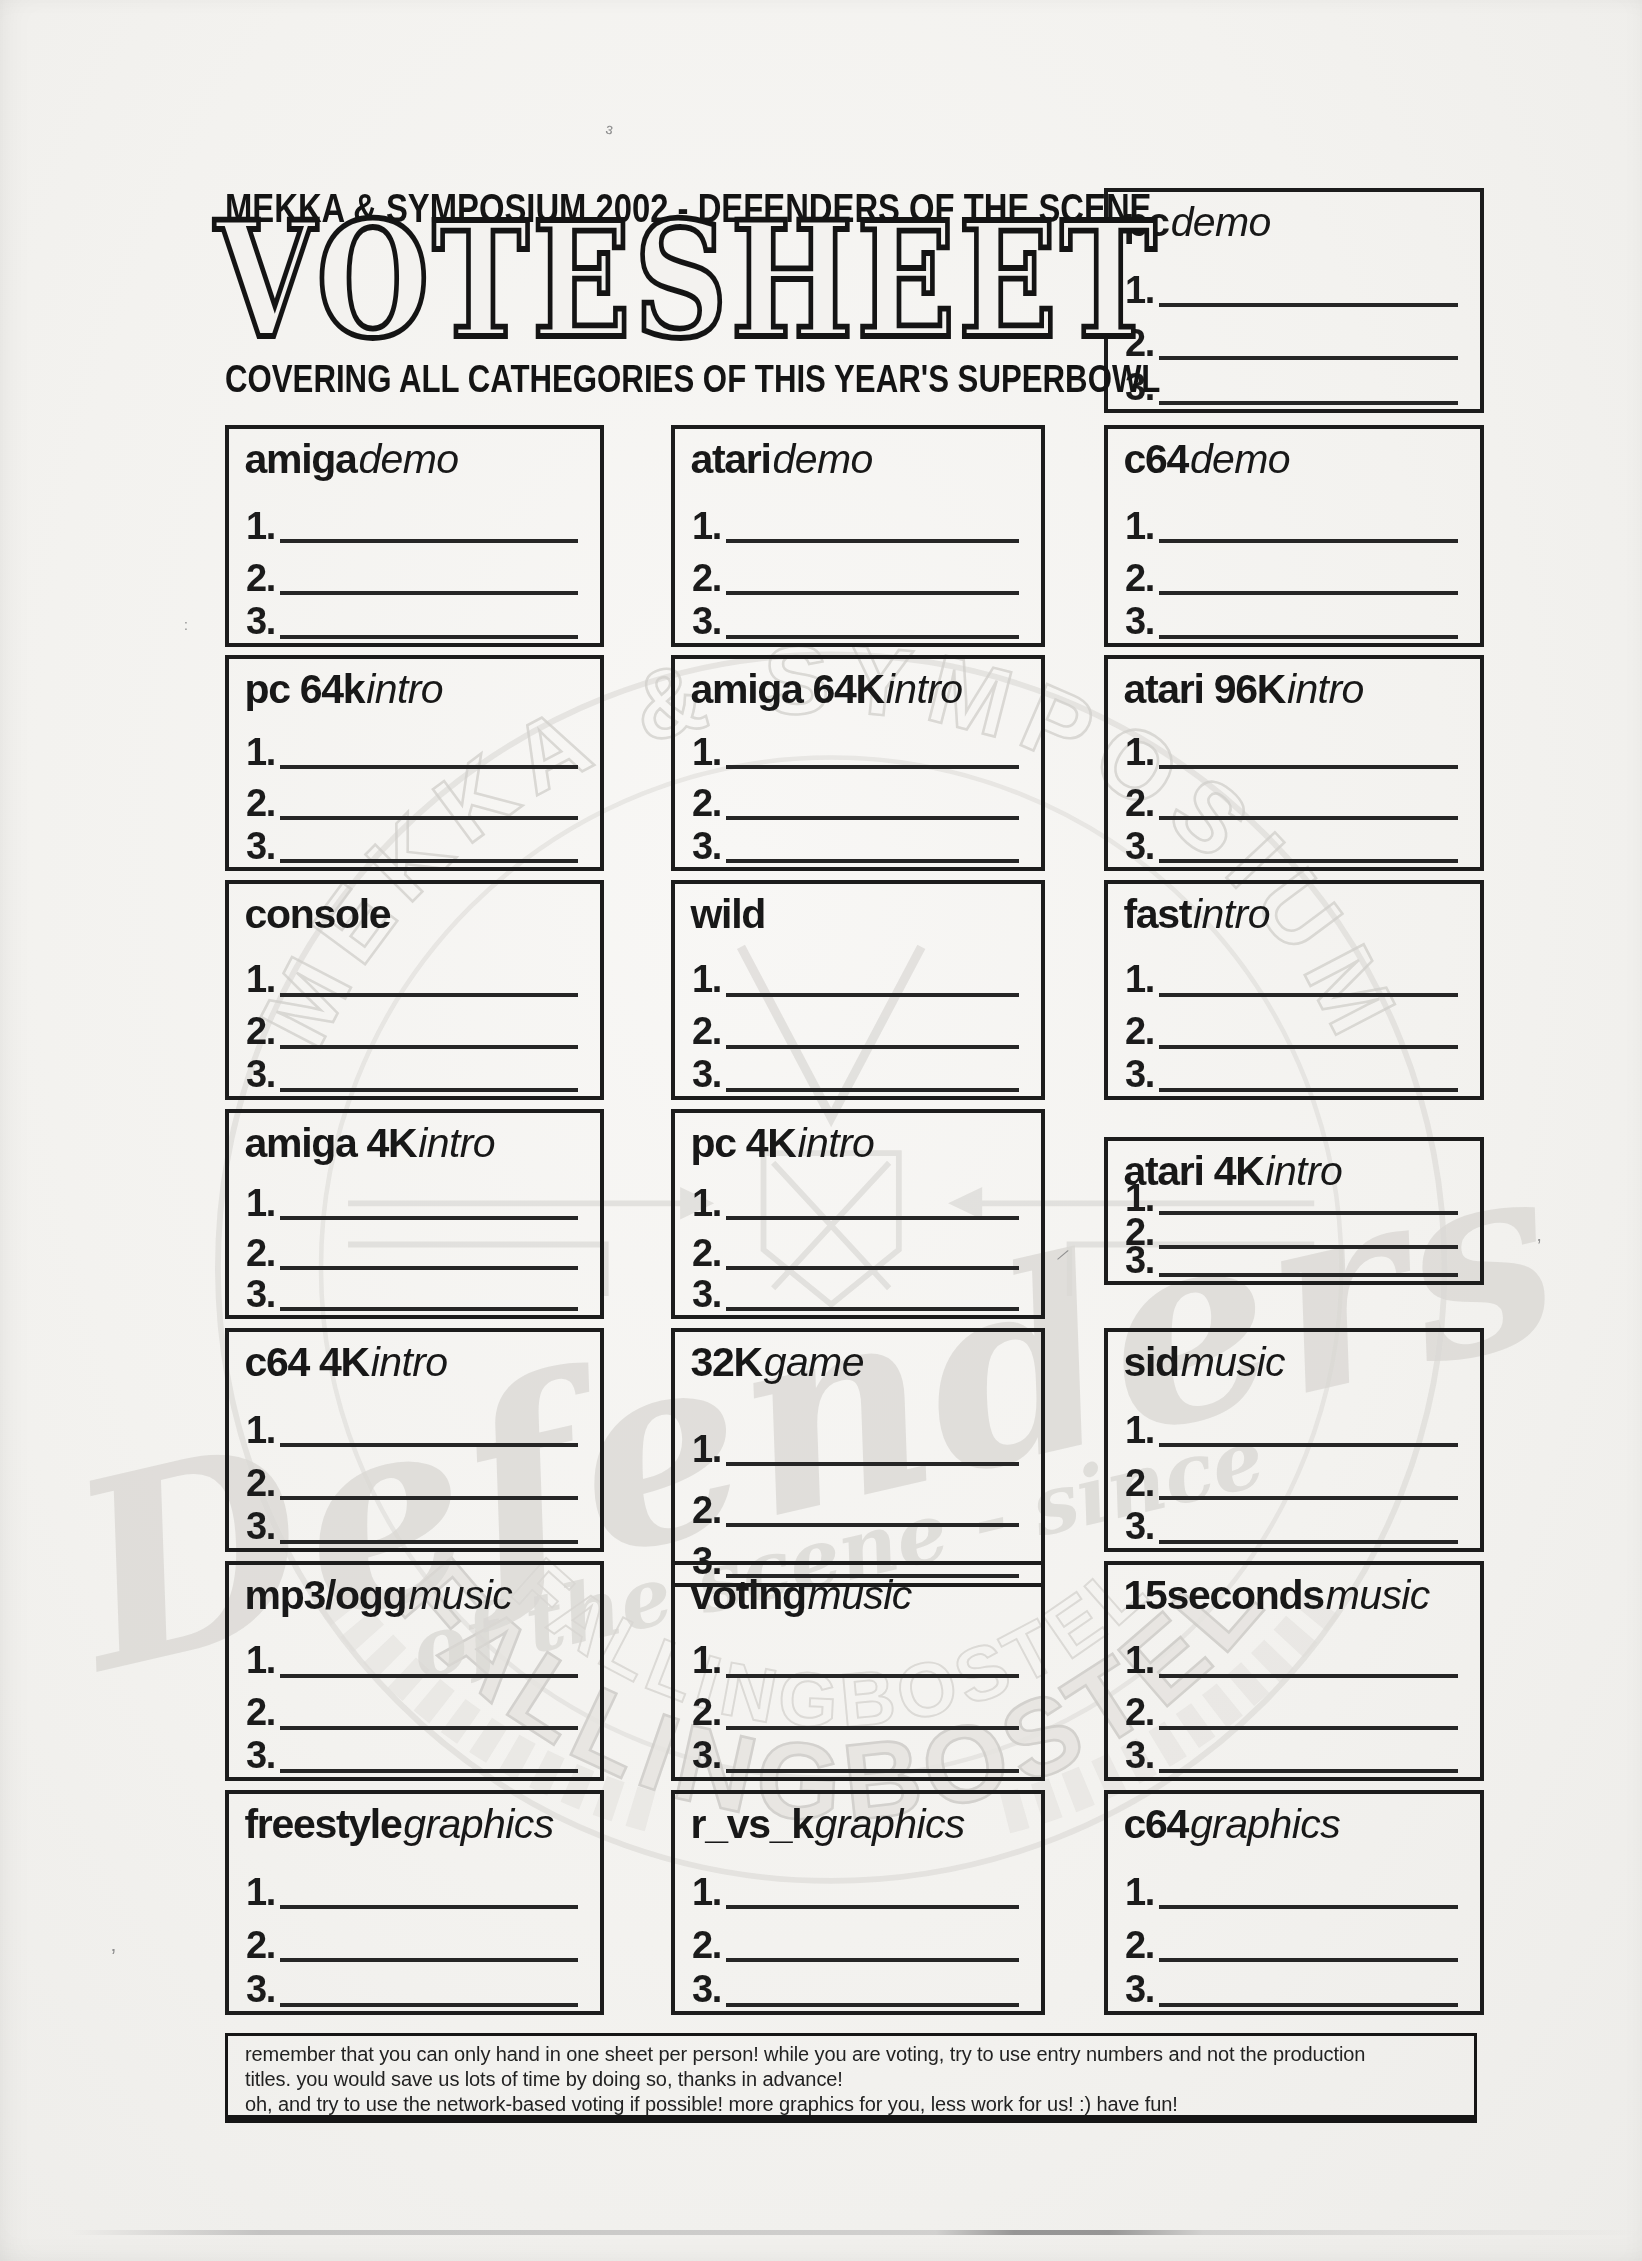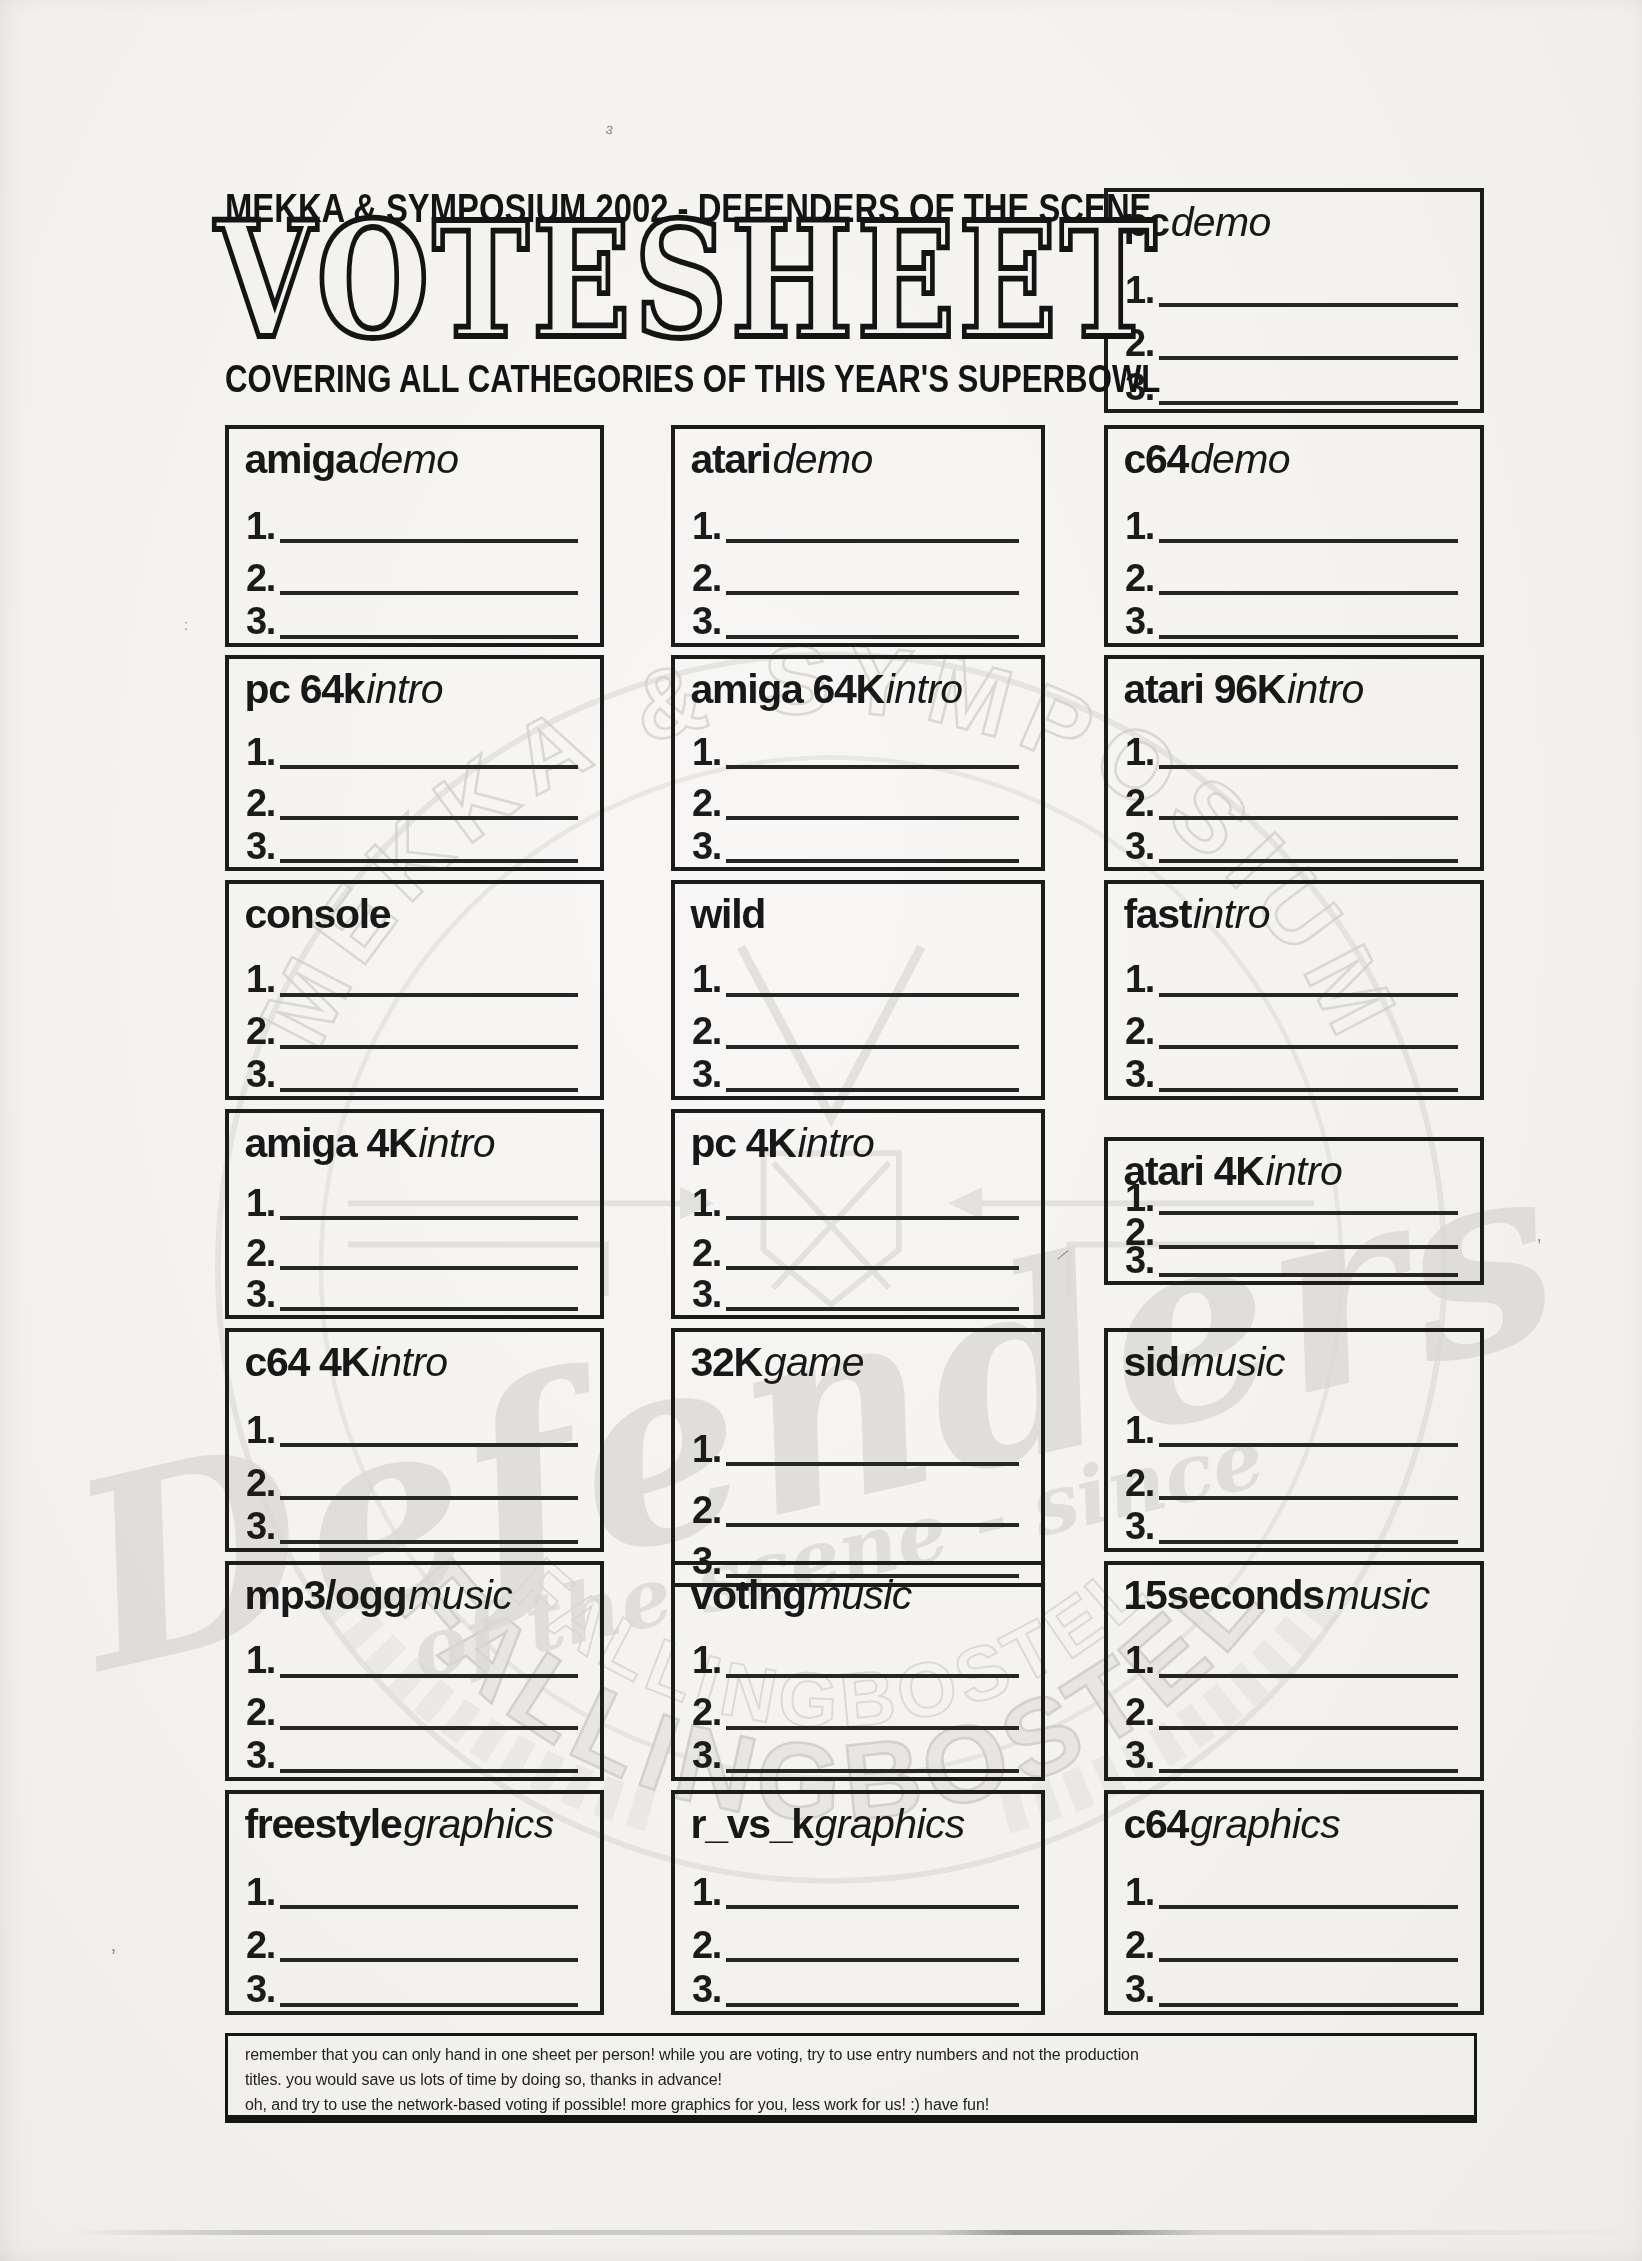--- a/index.html
+++ b/index.html
@@ -55,21 +55,21 @@
   .vl-1{bottom:46%;} .vl-2{bottom:21.5%;} .vl-3{bottom:1.2%;}
   .vl-num{font-weight:bold;font-size:38px;line-height:1;letter-spacing:-1.3px;color:#1b1b1b;}
   .vl-field{flex:1;height:0;border-bottom:4.5px solid #262626;margin-left:4.5px;margin-bottom:1.9px;}
 
   
   .note-box{
     position:absolute;left:225px;top:2033px;width:1252px;height:90px;z-index:2;
     border:3.9px solid #161616;border-bottom-width:8.4px;box-sizing:border-box;
     padding:6.4px 6.4px 0 17px;background:transparent;
   }
-  .note-line{font-size:16px;line-height:25px;color:#222;letter-spacing:-0.1px;white-space:nowrap;}
+  .note-line{font-size:20px;line-height:25px;color:#222;letter-spacing:-0.1px;white-space:nowrap;}
 
   
   .watermark{position:absolute;left:0;top:0;z-index:1;pointer-events:none;}
 
   
   .speck{position:absolute;z-index:5;color:#8f8f8f;pointer-events:none;line-height:1;}
   .streak{
     position:absolute;left:71px;right:0;top:2230px;height:4.5px;z-index:5;
     background:linear-gradient(90deg, rgba(160,160,160,0) 0%, rgba(160,160,160,.55) 12%,
       rgba(170,170,170,.45) 55%, rgba(120,120,120,.75) 60%, rgba(120,120,120,.75) 66%,

